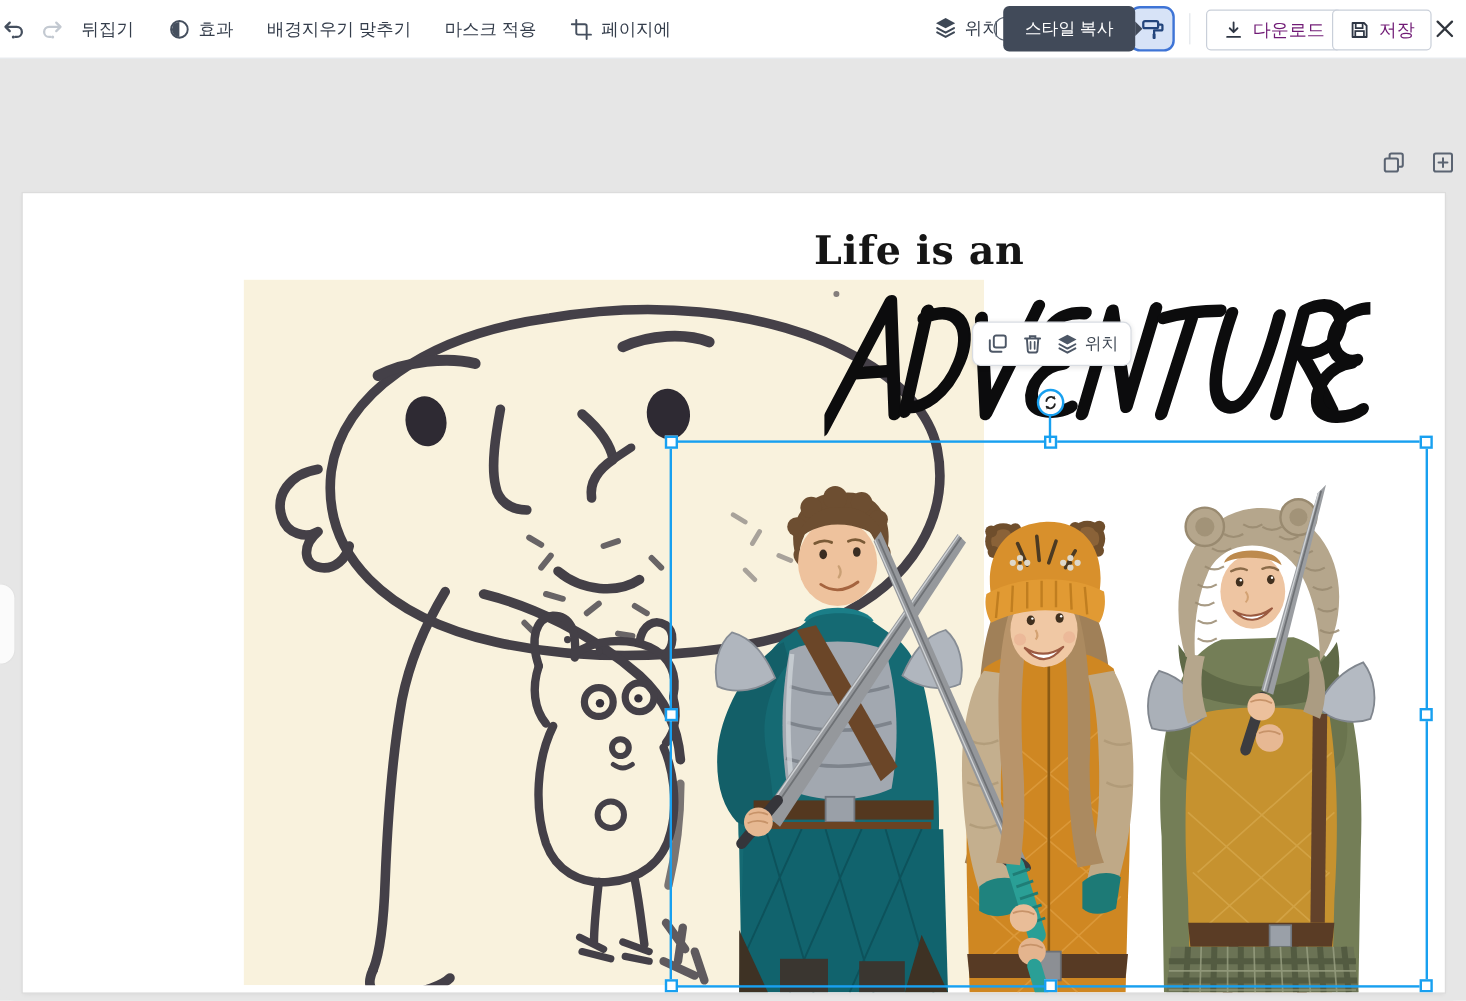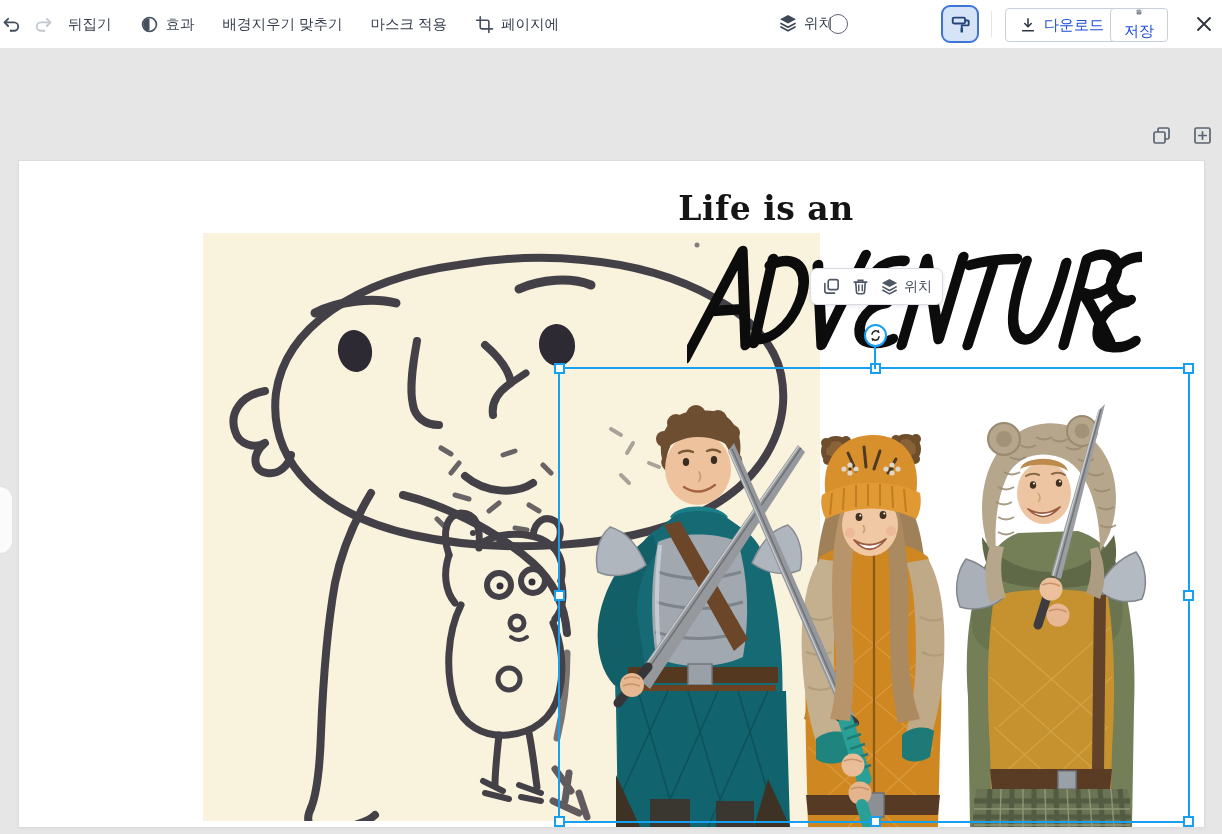--- a/index.html
+++ b/index.html
@@ -33,24 +33,24 @@
     border-top:6px solid transparent;border-bottom:6px solid transparent;border-left:6px solid #414a59;
   }
   .paint-btn{
     position:absolute;left:179px;top:5px;width:38px;height:38px;border-radius:9px;
     background:#d7e3f7;border:2px solid #3e74d6;box-sizing:border-box;
     display:flex;align-items:center;justify-content:center;cursor:pointer;z-index:2;
   }
   .tb-divider{position:absolute;left:229px;top:11px;width:1px;height:26px;background:#e2e5ea;}
   .outline-btn{
     position:absolute;top:8px;height:34px;border:1px solid #c9cfd9;border-radius:4px;background:#ffffff;
-    display:flex;align-items:center;gap:7px;padding:0 13px;font-size:15px;color:#1d4ed8;cursor:pointer;font-family:inherit;box-sizing:border-box;white-space:nowrap;
+    display:flex;align-items:center;gap:7px;padding:0 13px;font-size:15px;color:#701a75;cursor:pointer;font-family:inherit;box-sizing:border-box;white-space:nowrap;
   }
   .dl-btn{left:243px;}
-  .save-btn{left:348px;flex-direction:column;}
+  .save-btn{left:348px;}
   .close-btn{position:absolute;left:432px;top:13px;width:22px;height:22px;background:none;border:none;padding:0;cursor:pointer;}
   
   .workspace{position:absolute;left:0;top:48px;width:1222px;height:786px;background:#e6e6e6;border-radius:13px;}
   .page-actions{position:absolute;left:1150px;top:76px;display:flex;gap:9px;}
   .panel-handle{
     position:absolute;left:0;top:438px;width:12px;height:68px;background:#fbfbfb;
     border:1px solid #e2e2e2;border-left:none;border-radius:0 14px 14px 0;
     display:flex;align-items:center;justify-content:center;color:#b5b5b5;font-size:12px;cursor:pointer;
   }
   
@@ -135,20 +135,23 @@
   <div class="tb-right">
     <button class="pos-group">
       <svg width="20" height="20" viewBox="0 0 20 20">
         <path d="M10 2 L18 6.3 10 10.6 2 6.3 Z" fill="#3e4856"></path>
         <path d="M3 10.4 L10 14.2 17 10.4" fill="none" stroke="#3e4856" stroke-width="1.7" stroke-linecap="round" stroke-linejoin="round"></path>
         <path d="M3 14 L10 17.8 17 14" fill="none" stroke="#3e4856" stroke-width="1.7" stroke-linecap="round" stroke-linejoin="round"></path>
       </svg>
       <span>위치</span>
     </button>
     <span class="hidden-ic"></span>
+    <div class="tooltip">
+      <span>스타일 복사</span>
+    </div>
     <button class="paint-btn">
       <svg width="21" height="21" viewBox="0 0 20 20">
         <rect x="2.6" y="3.4" width="11.8" height="5.6" rx="1.4" fill="none" stroke="#23457c" stroke-width="1.8"></rect>
         <path d="M14.4 6.2 h2.6 a0.8 0.8 0 0 1 .8 .8 v3 a0.8 0.8 0 0 1 -.8 .8 H11.2 v2.4" fill="none" stroke="#23457c" stroke-width="1.8" stroke-linecap="round" stroke-linejoin="round"></path>
         <rect x="10" y="13.2" width="2.4" height="4.4" rx="0.8" fill="#23457c"></rect>
       </svg>
     </button>
     <span class="tb-divider"></span>
     <button class="outline-btn dl-btn">
       <svg width="18" height="18" viewBox="0 0 20 20">

